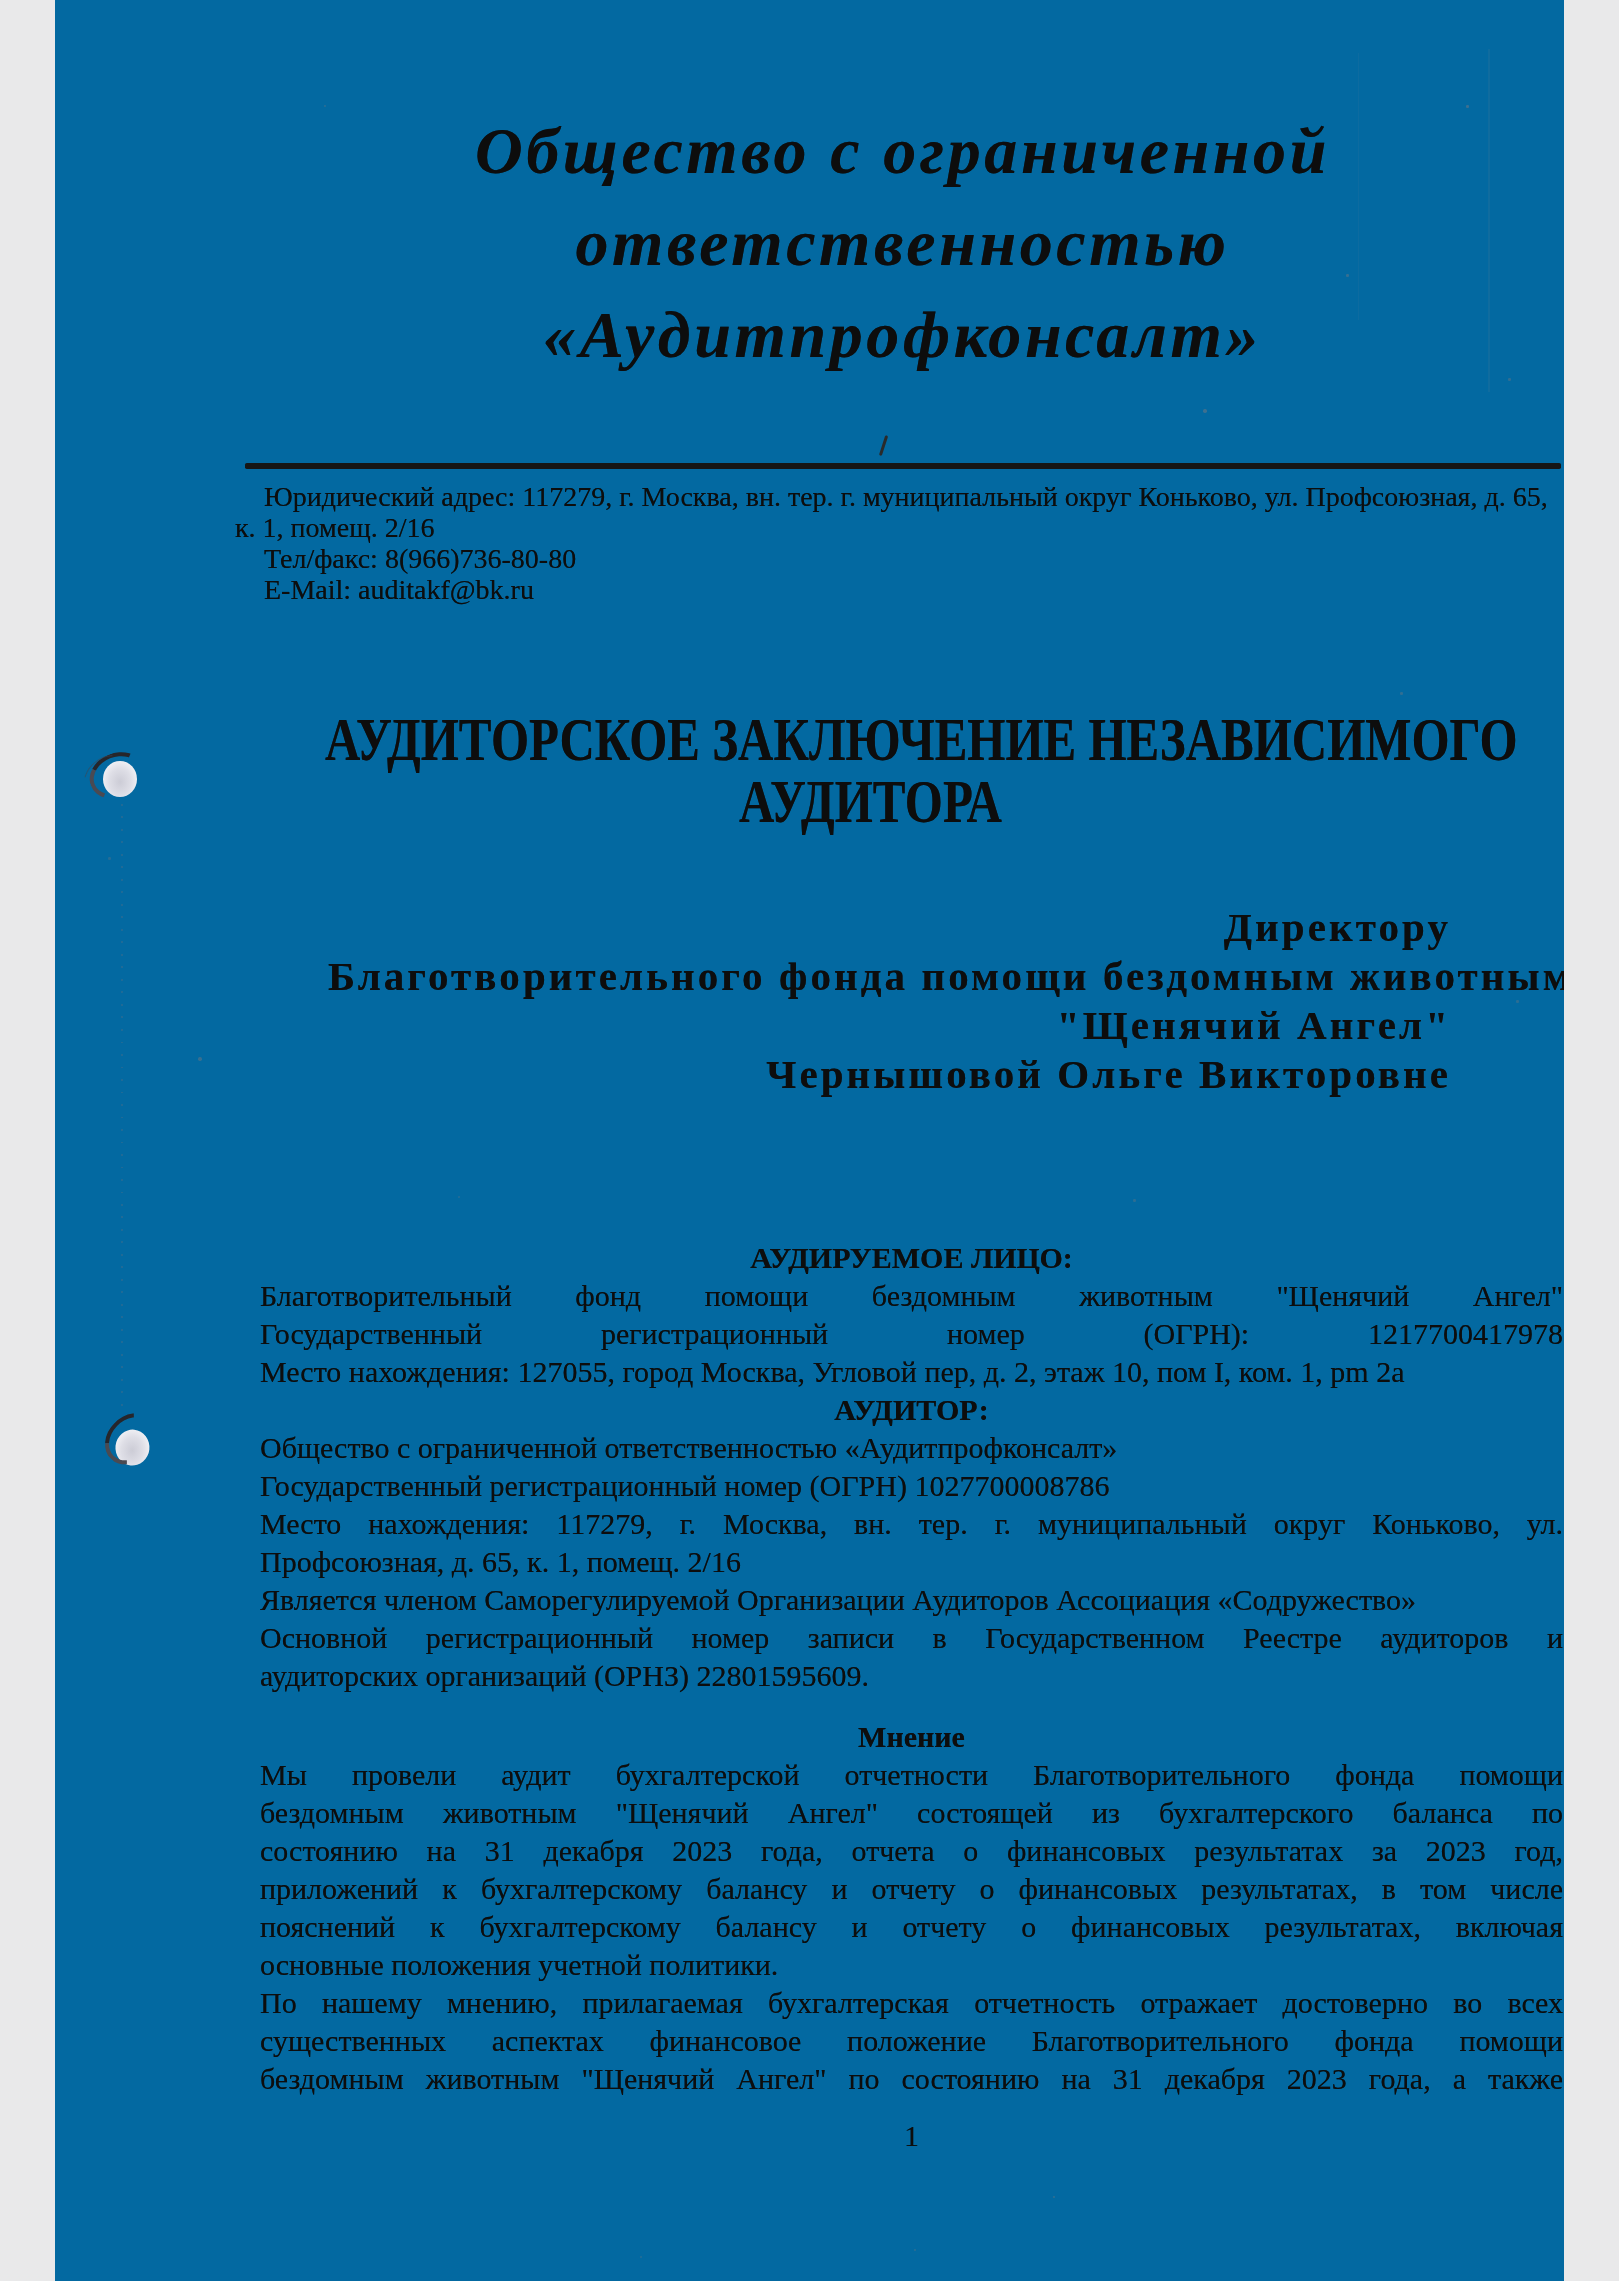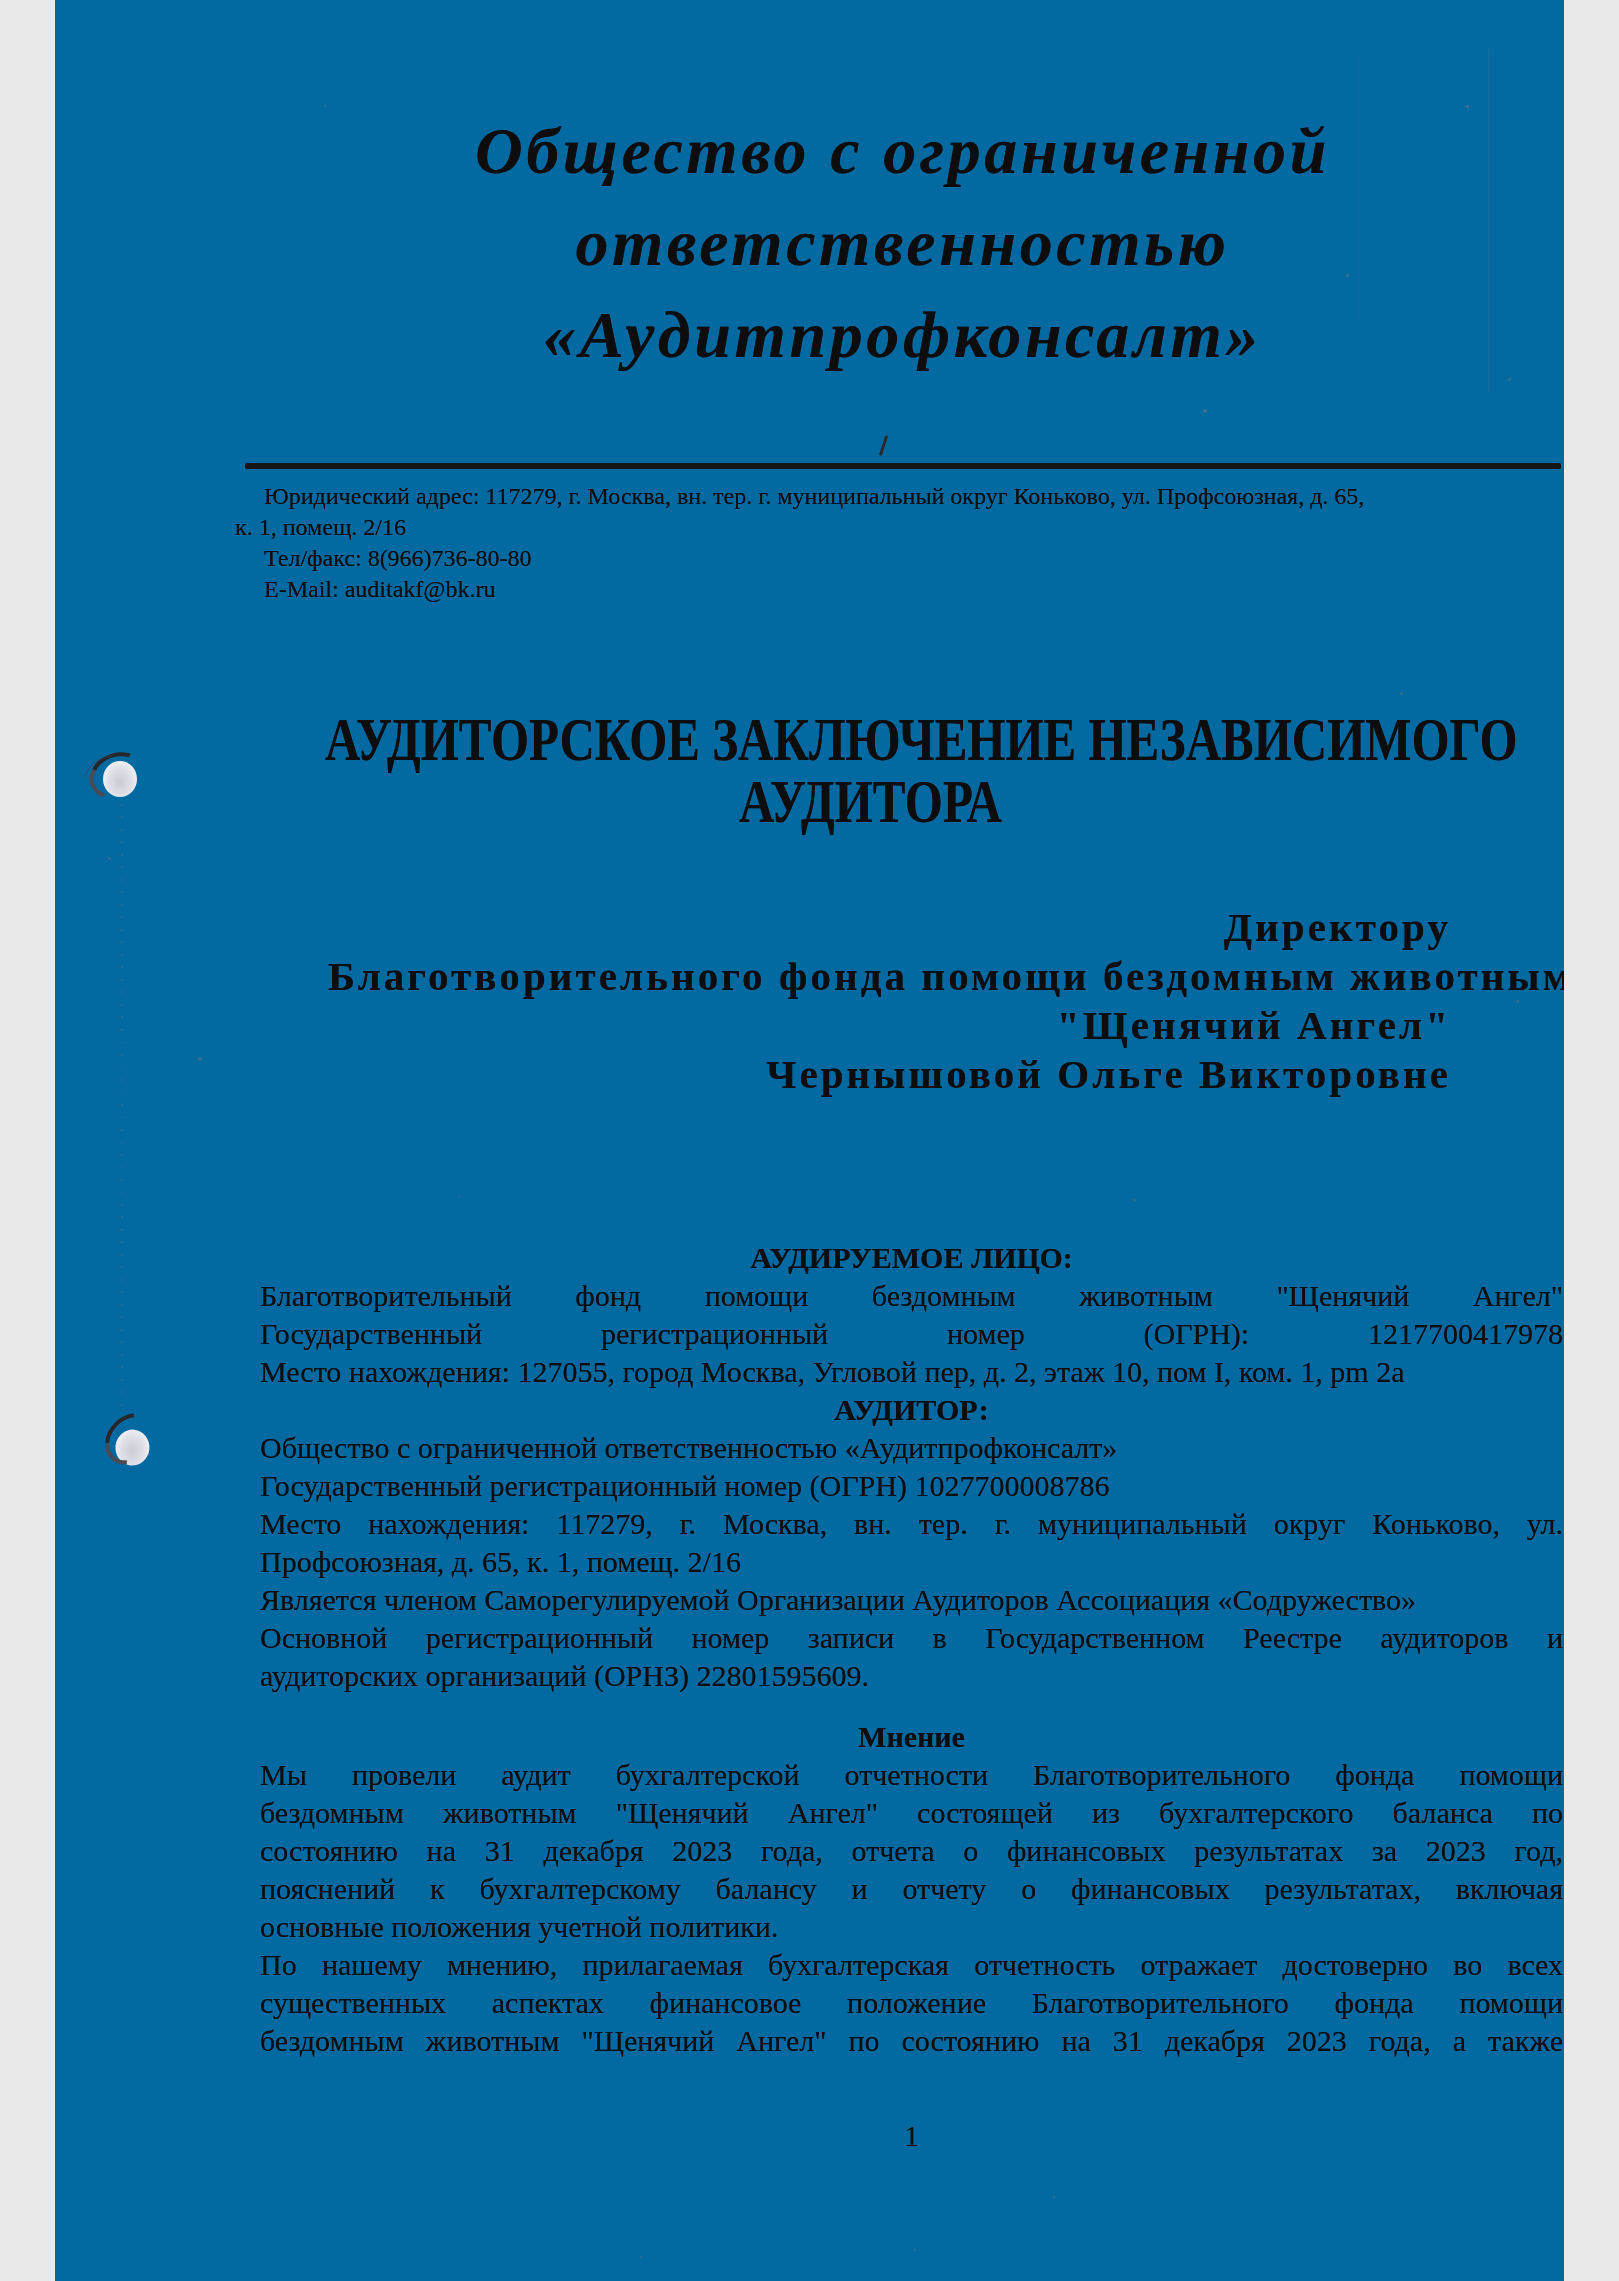--- a/index.html
+++ b/index.html
@@ -16,21 +16,21 @@
     position:absolute; top:105px; left:125px; width:1445px;
     text-align:center; font-weight:bold; font-style:italic;
     font-size:66px; line-height:92px; letter-spacing:3.6px; white-space:nowrap;
   }
 
   
   .head-rule { position:absolute; top:463px; left:190px; width:1316px; height:6.2px; background:#161616; border-radius:1.8px; }
   .tick-mark { position:absolute; top:435px; left:827px; width:2.7px; height:21.4px; background:#2a2a2a; border-radius:1.8px; transform:rotate(18deg); }
 
   
-  .addr { position:absolute; top:481px; left:180px; width:1337px; font-size:24px; line-height:31px; }
+  .addr { position:absolute; top:481px; left:180px; width:1337px; font-size:28px; line-height:31px; }
   .addr div { white-space:nowrap; }
   .addr .addr-indent { padding-left:29px; }
 
   
   .report-heading {
     position:absolute; top:708px; left:125px; width:1381px;
     text-align:center; font-weight:bold; font-size:62px; line-height:62px;
     transform:scaleX(.79); transform-origin:50% 0; white-space:nowrap;
   }
 
@@ -128,20 +128,21 @@
         <div class="lastline">аудиторских организаций (ОРНЗ) 22801595609.</div>
       </div>
   </div>
 
   <div class="flow flow-b">
     <div class="sec-heading">Мнение</div>
     <div class="jlines">
         <div>Мы провели аудит бухгалтерской отчетности Благотворительного фонда помощи</div>
         <div>бездомным животным "Щенячий Ангел" состоящей из бухгалтерского баланса по</div>
         <div>состоянию на 31 декабря 2023 года, отчета о финансовых результатах за 2023 год,</div>
+        <div>приложений к бухгалтерскому балансу и отчету о финансовых результатах, в том числе</div>
         <div>пояснений к бухгалтерскому балансу и отчету о финансовых результатах, включая</div>
         <div class="lastline">основные положения учетной политики.</div>
       </div>
     <div class="jlines">
         <div>По нашему мнению, прилагаемая бухгалтерская отчетность отражает достоверно во всех</div>
         <div>существенных аспектах финансовое положение Благотворительного фонда помощи</div>
         <div>бездомным животным "Щенячий Ангел" по состоянию на 31 декабря 2023 года, а также</div>
       </div>
   </div>
 

